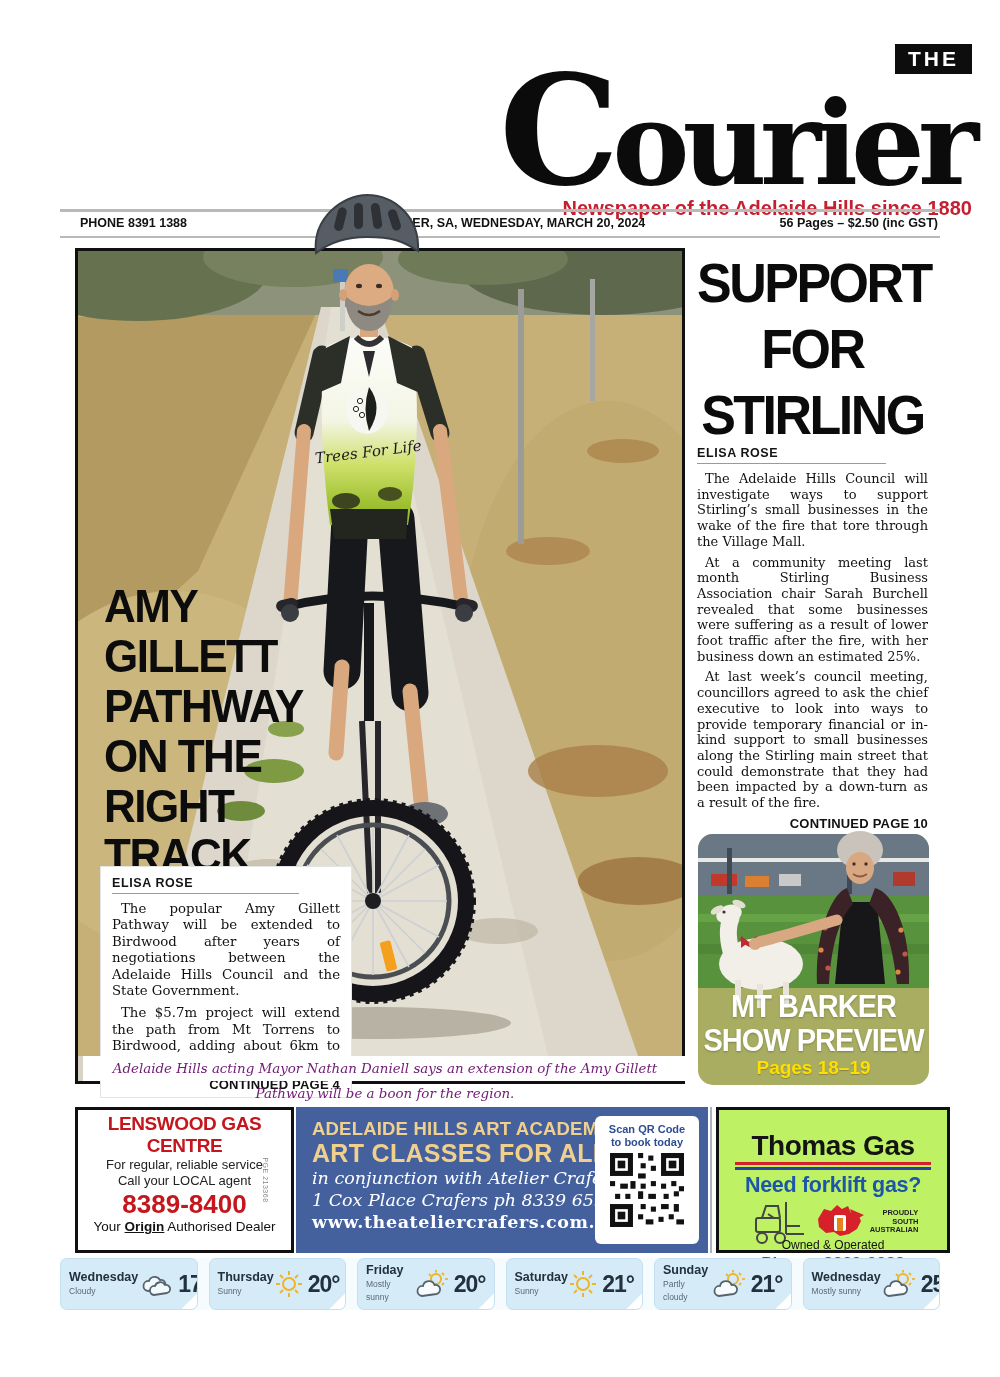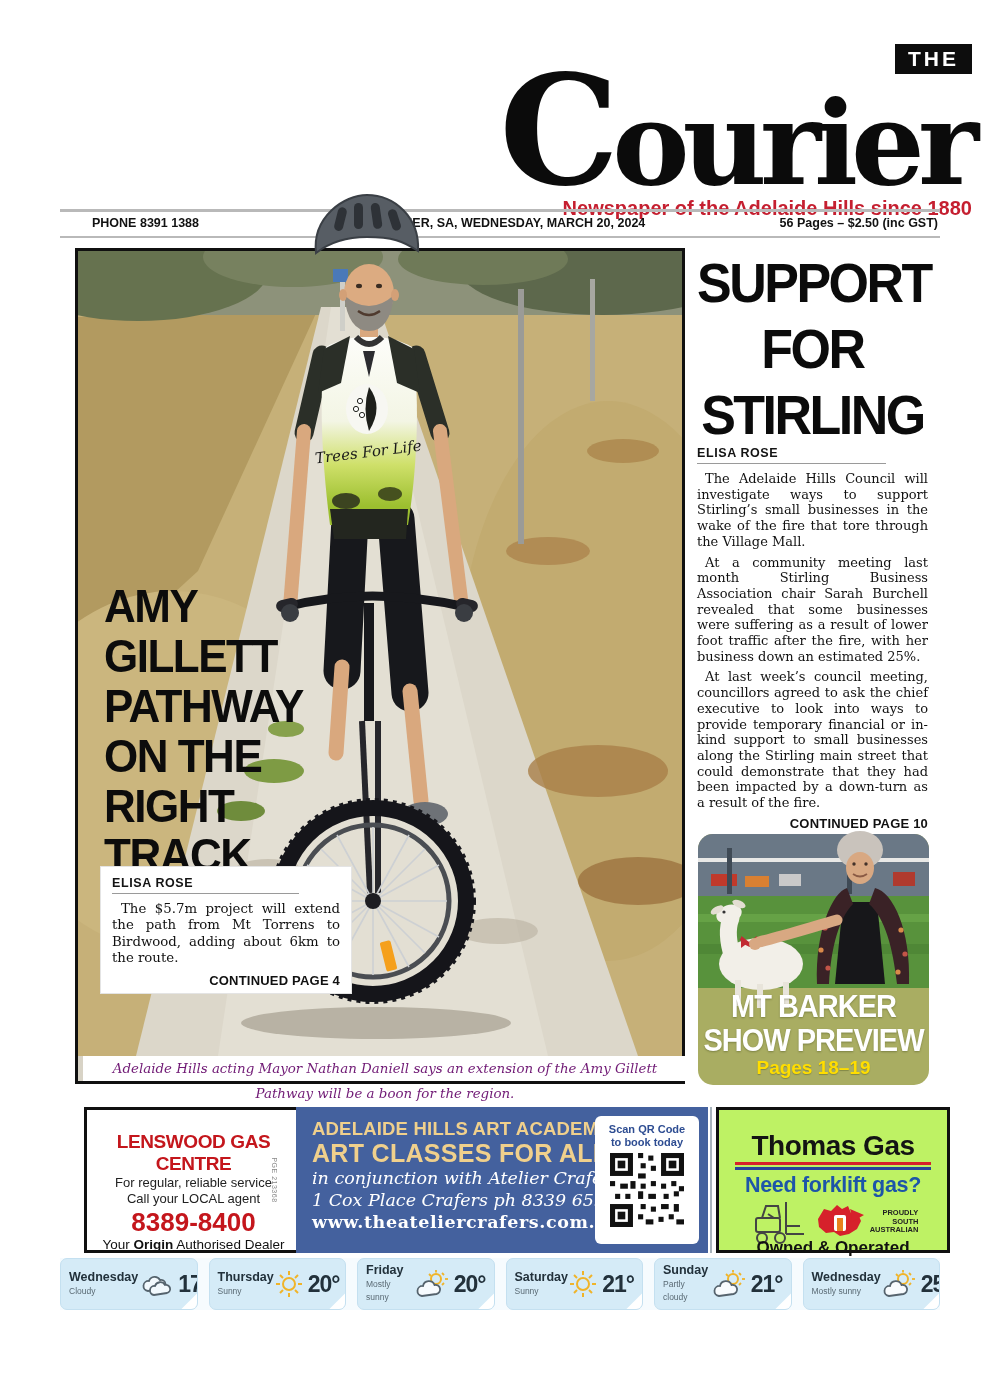--- a/index.html
+++ b/index.html
@@ -12,21 +12,21 @@
            font-size:21px;letter-spacing:3px;padding:3px 13px}
   .courier{font-family:"DejaVu Serif",serif;font-weight:bold;
            font-size:116px;line-height:.95;letter-spacing:-7px;color:#0b0b0b;margin-top:-14px}
   .courier::first-letter{font-size:1.3em}
   .tagline{color:#c51f30;font-weight:bold;font-size:20px;margin-top:-6px}
 
   
   .dateline{position:absolute;top:209px;left:60px;width:880px;height:24px;
             border-top:3px solid #b9b9b9;border-bottom:2px solid #b9b9b9}
   .dateline span{position:absolute;top:4px;font-weight:bold;font-size:12.5px;white-space:nowrap}
-  .dl-left{left:32px}.dl-center{left:50%;transform:translateX(-50%)}.dl-right{right:2px}
+  .dl-left{left:20px}.dl-center{left:50%;transform:translateX(-50%)}.dl-right{right:2px}
 
   
   .photo-frame{position:absolute;top:248px;left:75px;width:604px;height:830px;
                border:3px solid #101010;background:#d8d3c6}
   .photo-scene{position:absolute;top:0;left:0;width:604px;height:805px}
   .lead-headline{position:absolute;left:26px;top:330px;font-weight:bold;font-size:44px;
                  line-height:47px;letter-spacing:-1.5px;color:#0c0c0c;
                  transform:scaleY(1.06);transform-origin:top left}
   .lead-box{position:absolute;left:23px;top:616px;width:228px;background:#fff;
             padding:9px 11px 5px;box-shadow:0 0 0 1px #e4e4e4}
@@ -53,21 +53,21 @@
   .promo{position:absolute;top:818px;left:697px;width:233px;height:268px}
   .promo svg{position:absolute;top:0;left:0}
   .promo-text{position:absolute;bottom:7px;left:0;width:100%;text-align:center;
               color:#fff;font-weight:bold;z-index:3}
   .promo-line{font-size:29px;line-height:34px;letter-spacing:-1px;
               text-shadow:0 1px 2px rgba(40,50,10,.35);transform:scaleY(1.05)}
   .promo-pages{color:#ffde00;font-size:19px;margin-top:0;text-shadow:0 1px 1px rgba(40,50,10,.3)}
 
   
   .ad{position:absolute;top:1107px;height:146px;box-sizing:border-box}
-  .ad-lenswood{left:84px;width:219px;border:3px solid #101010;background:#fff;text-align:center;padding-top:21px}
+  .ad-lenswood{left:75px;width:219px;border:3px solid #101010;background:#fff;text-align:center;padding-top:3px}
   .lg-name{color:#c4161c;font-weight:bold;font-size:19px;letter-spacing:-.4px}
   .lg-product{color:#c4161c;font-weight:bold;font-size:31px;letter-spacing:-.5px;line-height:32px}
   .lg-small{font-size:13px;line-height:16px;color:#222}
   .lg-phone{color:#c4161c;font-weight:bold;font-size:26px;line-height:28px;margin-top:1px}
   .lg-dealer{font-size:13.5px;margin-top:1px}
   .lg-dealer b{text-decoration:underline}
   .lg-code{position:absolute;right:3px;top:50%;transform:translateY(-50%) rotate(90deg);
            font-size:7px;color:#888;letter-spacing:.5px}
 
   .ad-art{left:296px;width:412px;background:#44619e;color:#fff;padding:11px 0 0 16px}
@@ -81,21 +81,21 @@
 
   .ad-divider{position:absolute;left:710px;top:1107px;width:2px;height:146px;background:#a9b4bc}
 
   .ad-thomas{left:716px;width:234px;border:3px solid #101010;background:#bef264;text-align:center;padding-top:21px}
   .tg-name{font-weight:bold;font-size:28px;letter-spacing:-.5px;color:#141414;line-height:29px}
   .tg-rule-red{height:3px;background:#d6212b;width:86%;margin:2px auto 2px}
   .tg-rule-blue{height:3px;background:#27459c;width:86%;margin:0 auto 3px}
   .tg-q{color:#1d55a8;font-weight:bold;font-size:21.5px;letter-spacing:-.3px}
   .tg-mid{display:flex;align-items:center;justify-content:center;margin-top:2px}
   .tg-proud{font-size:7.5px;font-weight:bold;line-height:8.5px;text-align:right;color:#222}
-  .tg-owned{font-weight:bold;font-size:17px;margin-top:-6px}
+  .tg-owned{font-weight:normal;font-size:12px;margin-top:-6px}
   .tg-phone{color:#e01b24;font-weight:bold;font-size:17px;margin-top:2px}
 
   
   .weather-band{position:absolute;top:1258px;left:60px;width:880px;height:52px;
                 display:flex;gap:11px;background:#f6fbfe}
   .wcard{position:relative;flex:1;background:#d5ebf7;border:1px solid #c4e0f0;border-radius:7px;
          overflow:hidden;display:flex;align-items:center;padding:0 8px;box-sizing:border-box}
   .wcard::after{content:"";position:absolute;right:-11px;bottom:-11px;width:22px;height:22px;
                 background:#fff;transform:rotate(45deg)}
   .wtext{display:flex;flex-direction:column;line-height:13px}
@@ -223,20 +223,21 @@
     <div>GILLETT</div>
     <div>PATHWAY</div>
     <div>ON THE</div>
     <div>RIGHT</div>
     <div>TRACK</div>
   </div>
 
   <div class="lead-box">
     <div class="byline">ELISA ROSE</div>
     <div class="byline-rule"></div>
+    <p class="serif-p">The popular Amy Gillett Pathway will be extended to Birdwood after years of negotiations between the Adelaide Hills Council and the State Government.</p>
     <p class="serif-p">The $5.7m project will extend the path from Mt Torrens to Birdwood, adding about 6km to the route.</p>
     <div class="continued">CONTINUED PAGE 4</div>
   </div>
 
   <div class="photo-caption">Adelaide Hills acting Mayor Nathan Daniell says an extension of the Amy Gillett Pathway will be a boon for the region.</div>
 </div>
 
 <svg class="helmet-overlay" width="122" height="70" viewBox="0 0 122 70">
   <path d="M10,64 C6,28 38,6 61,6 C88,6 114,28 112,62 C97,52 86,48 61,48 C40,48 24,53 10,64 Z" fill="#575d64" stroke="#3a3f45" stroke-width="2"></path>
   <rect x="30" y="18" width="9" height="24" rx="4.5" fill="#2e3237" transform="rotate(14 34 30)"></rect>

